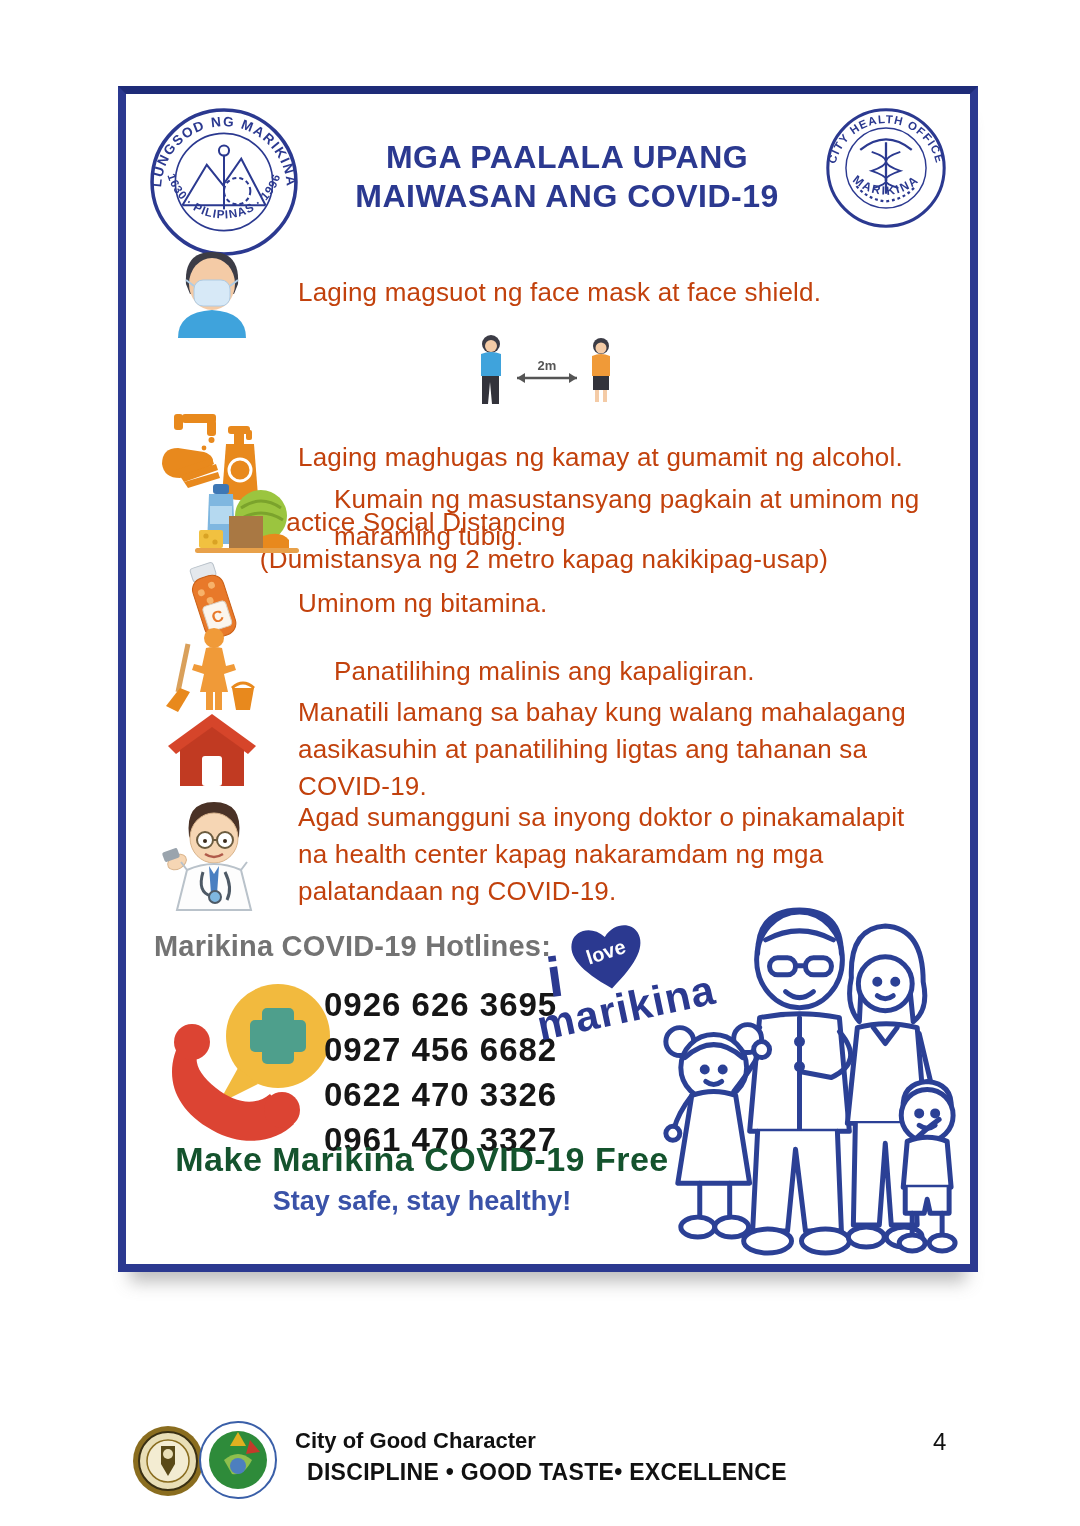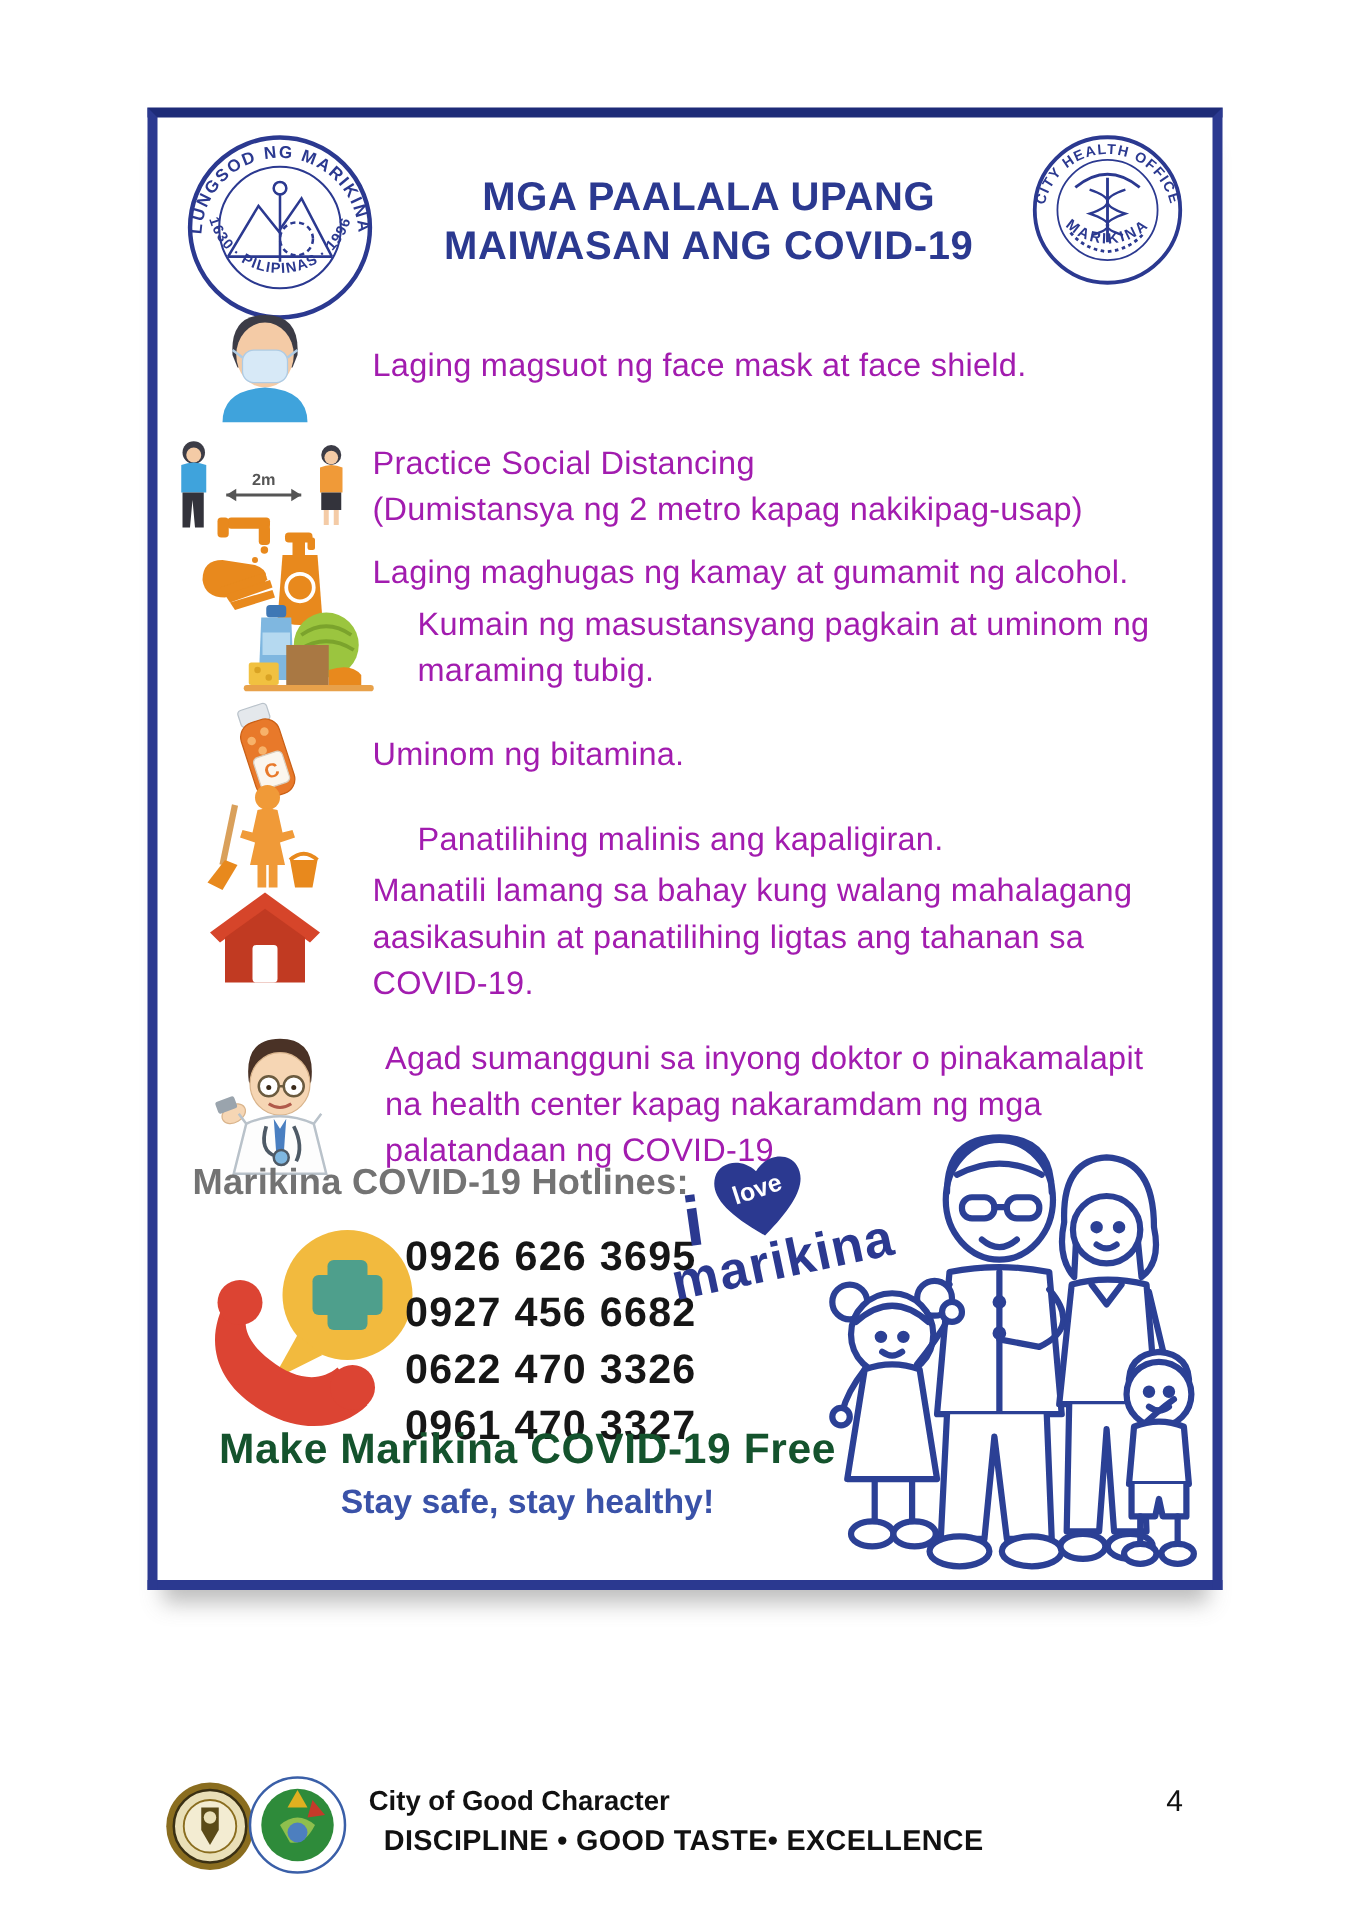--- a/index.html
+++ b/index.html
@@ -16,25 +16,25 @@
   .seal-left { position:absolute; left:22px; top:12px; width:152px; height:152px; }
   .seal-right { position:absolute; left:698px; top:12px; width:124px; height:124px; }
   .poster-title {
     position:absolute; left:186px; top:44px; width:510px;
     color:#2B3990; font-weight:bold; font-size:32px; line-height:1.22;
     text-align:center; white-space:pre-line; letter-spacing:.5px;
   }
   .reminder-row { position:absolute; left:0; width:844px; display:flex; align-items:center; }
   .icon-cell { width:172px; display:flex; justify-content:center; flex:0 0 172px; }
   .reminder-text {
-    flex:1; font-size:26px; line-height:37px; color:#a21caf;
+    flex:1; font-size:26px; line-height:37px; color:#c2410c;
     white-space:pre-line; letter-spacing:.2px; padding-right:8px;
   }
-  .r1{top:152px;} .r2{top:256px;} .r3{top:318px;} .r4{top:384px;padding-left:36px;}
-  .r5{top:466px;} .r6{top:532px;gap:36px;} .r7{top:600px;} .r8{top:731px;margin-left:10px;}
+  .r1{top:152px;} .r2{top:238px;flex-direction:column;} .r3{top:318px;} .r4{top:384px;padding-left:36px;}
+  .r5{top:466px;} .r6{top:532px;gap:36px;} .r7{top:600px;} .r8{top:702px;}
   .hotline-heading { position:absolute; left:28px; top:836px; font-size:29px; font-weight:bold; color:#737373; letter-spacing:.2px; }
   .phone-art { position:absolute; left:30px; top:878px; width:190px; height:172px; }
   .hotline-numbers { position:absolute; left:198px; top:888px; }
   .hotline-number { font-size:33px; font-weight:bold; color:#161616; line-height:45px; letter-spacing:1px; }
   .ilm { position:absolute; left:408px; top:824px; width:220px; height:150px; transform:rotate(-8deg); color:#2B3990; }
   .ilm-top { display:flex; align-items:flex-end; padding-left:16px; }
   .ilm-i { font-size:56px; font-weight:bold; line-height:.8; }
   .ilm-heart { position:relative; width:82px; height:70px; margin-left:6px; }
   .ilm-love { position:absolute; left:20px; top:18px; color:#fff; font-size:20px; font-weight:bold; transform:rotate(-10deg); }
   .ilm-marikina { font-size:42px; font-weight:bold; letter-spacing:1px; transform:rotate(-4deg); margin-top:-8px; }

